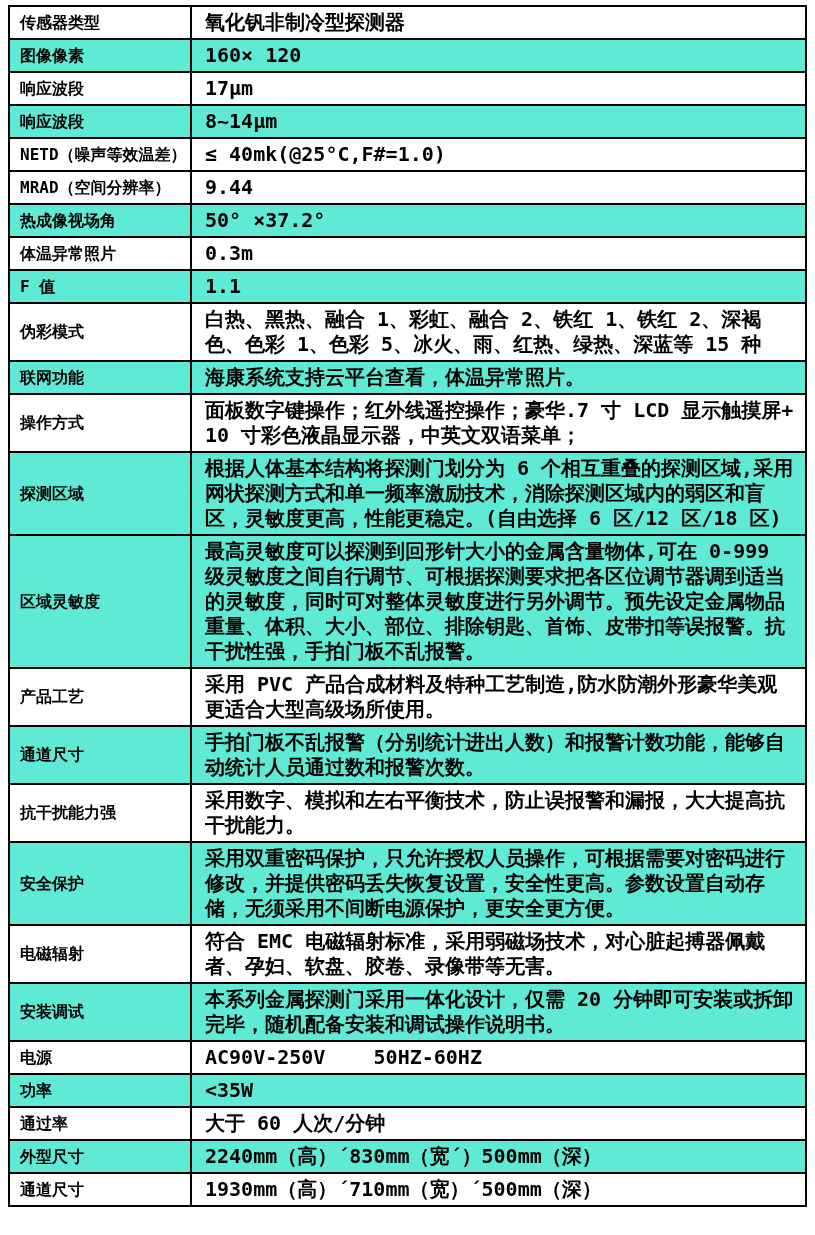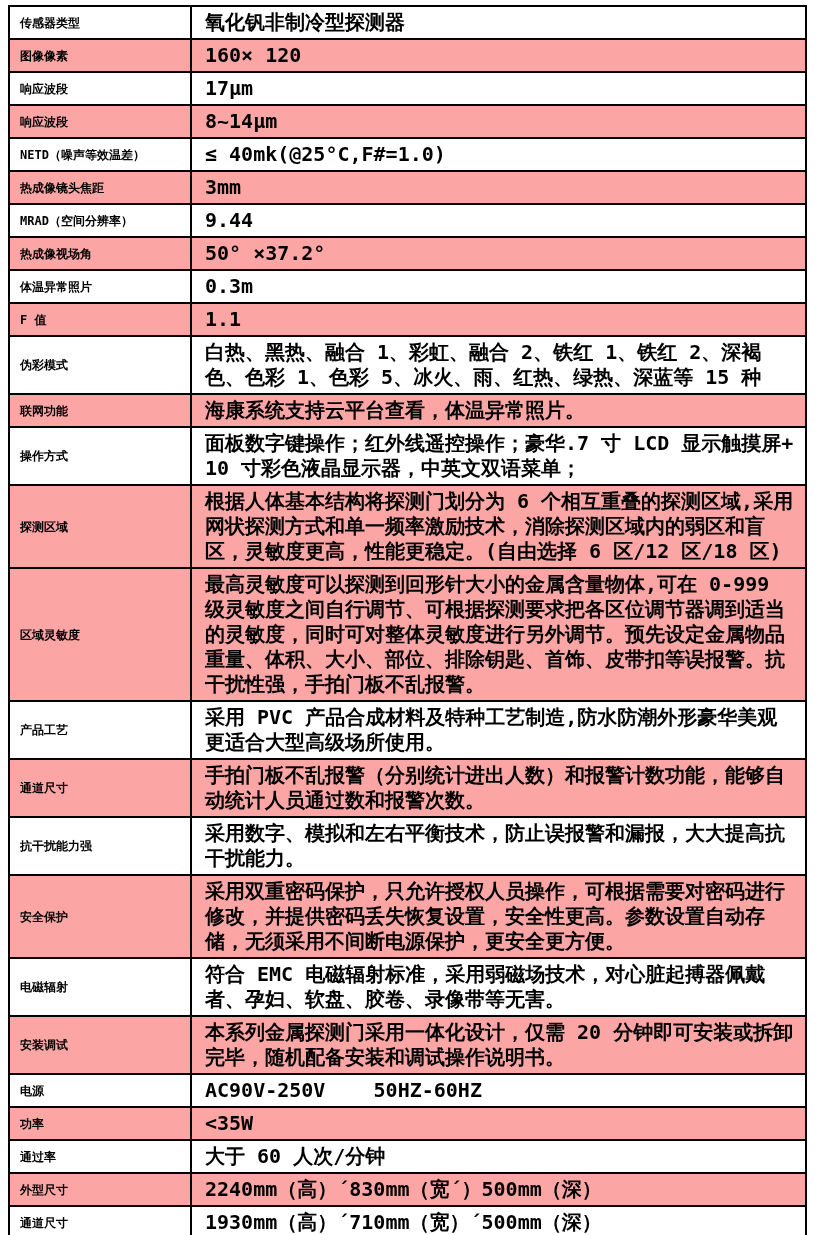--- a/index.html
+++ b/index.html
@@ -22,35 +22,35 @@
   }
   table.spec td {
     border: 2px solid #000000;
     vertical-align: middle;
     font-weight: bold;
     color: #000000;
     box-sizing: border-box;
   }
   td.label-cell {
     width: 182px;
-    font-size: 12px;
+    font-size: 16px;
     line-height: 22px;
     padding: 3px 4px 3px 10px;
     letter-spacing: 0px;
     white-space: nowrap;
     overflow: hidden;
   }
   td.value-cell {
     font-size: 20px;
     line-height: 25px;
     padding: 3px 10px 3px 13px;
     white-space: pre-wrap;
     word-break: break-all;
   }
-  tr.shaded td { background: #fca5a5; }
+  tr.shaded td { background: #5eead4; }
   tr.plain td  { background: #ffffff; }
 </style>
 </head>
 <body>
 
 <div class="page">
   <table class="spec">
     <tbody id="spec-body">
   <tr class="plain">
     <td class="label-cell">传感器类型</td>
@@ -70,24 +70,20 @@
   <tr class="shaded">
     <td class="label-cell">响应波段</td>
     <td class="value-cell">8~14μm</td>
   </tr>
 
   <tr class="plain">
     <td class="label-cell">NETD（噪声等效温差）</td>
     <td class="value-cell">≤ 40mk(@25°C,F#=1.0)</td>
   </tr>
 
-  <tr class="shaded">
-    <td class="label-cell">热成像镜头焦距</td>
-    <td class="value-cell">3mm</td>
-  </tr>
 
   <tr class="plain">
     <td class="label-cell">MRAD（空间分辨率）</td>
     <td class="value-cell">9.44</td>
   </tr>
 
   <tr class="shaded">
     <td class="label-cell">热成像视场角</td>
     <td class="value-cell">50° ×37.2°</td>
   </tr>

